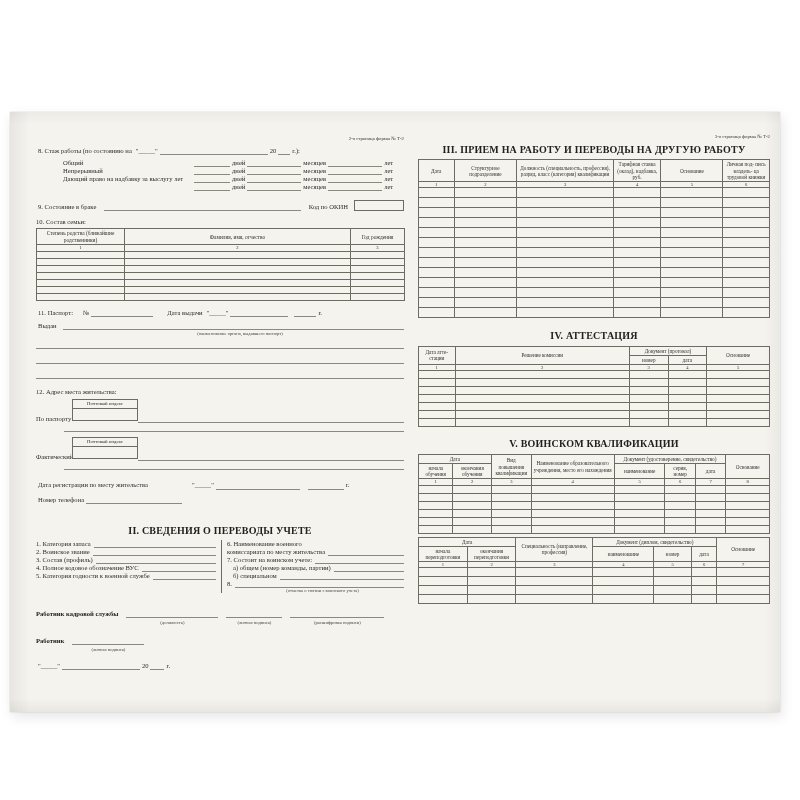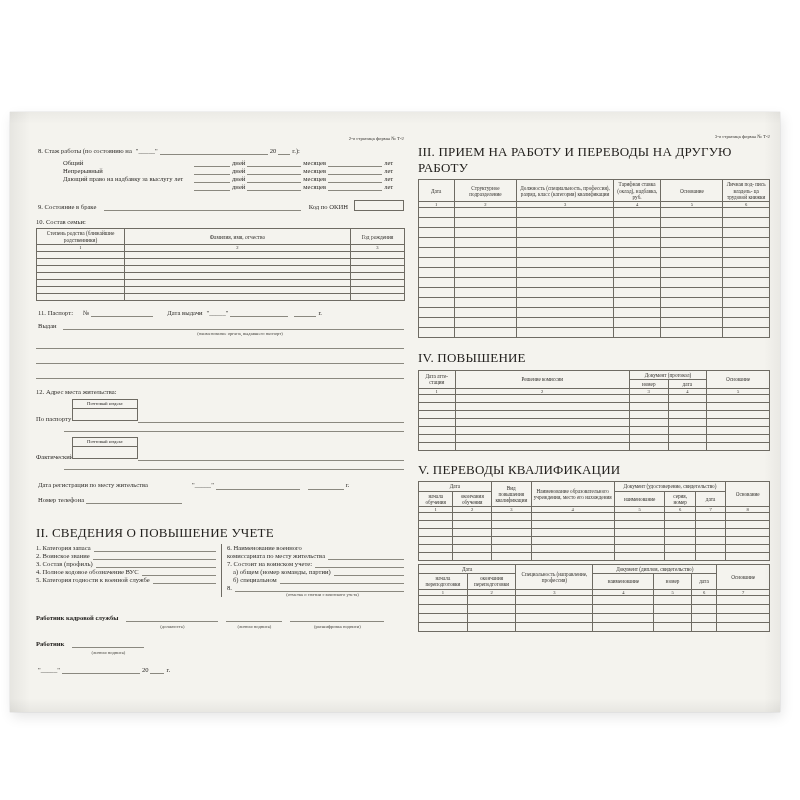--- a/index.html
+++ b/index.html
@@ -10,21 +10,21 @@
       linear-gradient(90deg, rgba(0,0,0,.055), rgba(0,0,0,0) 20px),
       linear-gradient(270deg, rgba(0,0,0,.045), rgba(0,0,0,0) 16px),
       linear-gradient(180deg, rgba(0,0,0,.035), rgba(0,0,0,0) 12px),
       linear-gradient(0deg, rgba(0,0,0,.05), rgba(0,0,0,0) 14px),
       #f4f3ee;
     box-shadow:0 0 1px rgba(0,0,0,.25), 2px 5px 12px rgba(0,0,0,.10);}
   .page{position:absolute;font-size:6.6px;line-height:1.25;}
   .page-left{left:26px;top:24px;width:368px;}
   .page-right{left:408px;top:22px;width:352px;}
   .pg-head{font-size:4.8px;text-align:right;color:#3c3a36;}
-  .sec-title{font-weight:normal;font-size:13px;text-align:left;letter-spacing:.2px;color:#23211e;}
+  .sec-title{font-weight:bold;font-size:10px;text-align:center;letter-spacing:.2px;color:#23211e;}
   .ln{display:inline-block;height:6px;border-bottom:1px solid #8a887f;vertical-align:baseline;}
   .flexrow{display:flex;align-items:flex-end;}
   .flexrow .grow{flex:1;}
   .tok{margin:0 2px;white-space:nowrap;}
   
   table{border-collapse:collapse;table-layout:fixed;width:100%;}
   th,td{border:1px solid #6e6b63;padding:1px 2px;font-weight:normal;
         font-size:5.2px;line-height:1.18;text-align:center;vertical-align:middle;
         overflow:hidden;color:#34322e;}
   tr.nums td{font-size:4.6px;height:5px;padding:0;}
@@ -225,21 +225,21 @@
       <span class="tok" style="margin-left:42px;">"_____"</span>
       <span class="ln" style="width:84px;"></span>
       <span class="ln" style="width:36px;margin-left:8px;"></span>
       <span class="tok">г.</span>
     </div>
     <div class="flexrow" style="margin-top:6px;">
       <span class="tok">Номер телефона</span>
       <span class="ln" style="width:96px;"></span>
     </div>
 
-    <div class="sec-title" style="margin-top:21px;">II. СВЕДЕНИЯ О ПОВЫШЕНИЕ УЧЕТЕ</div>
+    <div class="sec-title" style="margin-top:21px;">II. СВЕДЕНИЯ О ПЕРЕВОДЫ УЧЕТЕ</div>
     <div class="mil-cols">
       <div class="mil-left">
         <div class="mrow">
             <span>1. Категория запаса</span>
             <span class="grow"></span>
           </div>
         <div class="mrow">
             <span>2. Воинское звание</span>
             <span class="grow"></span>
           </div>
@@ -448,21 +448,21 @@
             <td></td>
             <td></td>
             <td></td>
             <td></td>
             <td></td>
             <td></td>
           </tr>
         </tbody>
     </table>
 
-    <div class="sec-title" style="margin-top:12px;">IV. ПОВЫШЕНИЕ</div>
+    <div class="sec-title" style="margin-top:12px;">IV. АТТЕСТАЦИЯ</div>
     <table class="t4" style="margin-top:3px;">
       <colgroup>
           <col style="width:36px">
           <col style="width:172px">
           <col style="width:38px">
           <col style="width:38px">
           <col style="width:62px">
         </colgroup>
       <thead>
         <tr>
@@ -529,21 +529,21 @@
           <tr>
             <td></td>
             <td></td>
             <td></td>
             <td></td>
             <td></td>
           </tr>
         </tbody>
     </table>
 
-    <div class="sec-title" style="margin-top:11px;">V. ПЕРЕВОДЫ КВАЛИФИКАЦИИ</div>
+    <div class="sec-title" style="margin-top:11px;">V. ВОИНСКОМ КВАЛИФИКАЦИИ</div>
     <table class="t5" style="margin-top:3px;">
       <colgroup>
           <col style="width:34px">
           <col style="width:38px">
           <col style="width:39px">
           <col style="width:82px">
           <col style="width:50px">
           <col style="width:30px">
           <col style="width:30px">
           <col style="width:43px">

